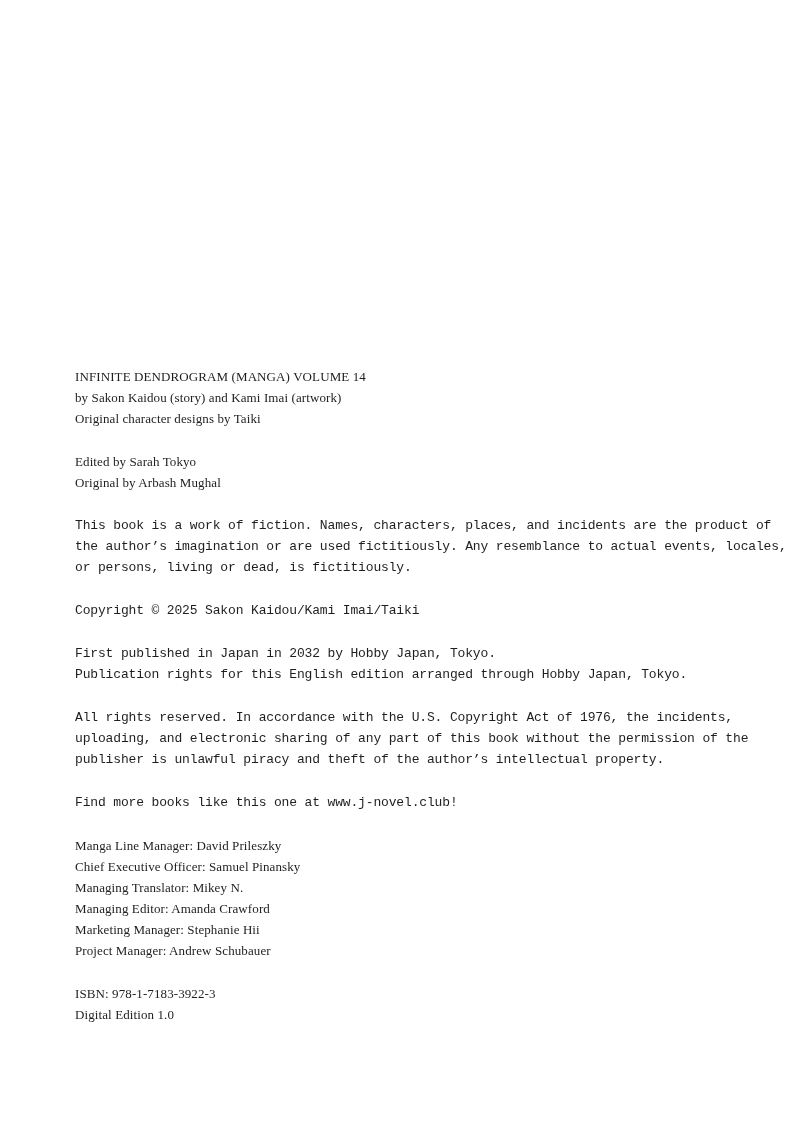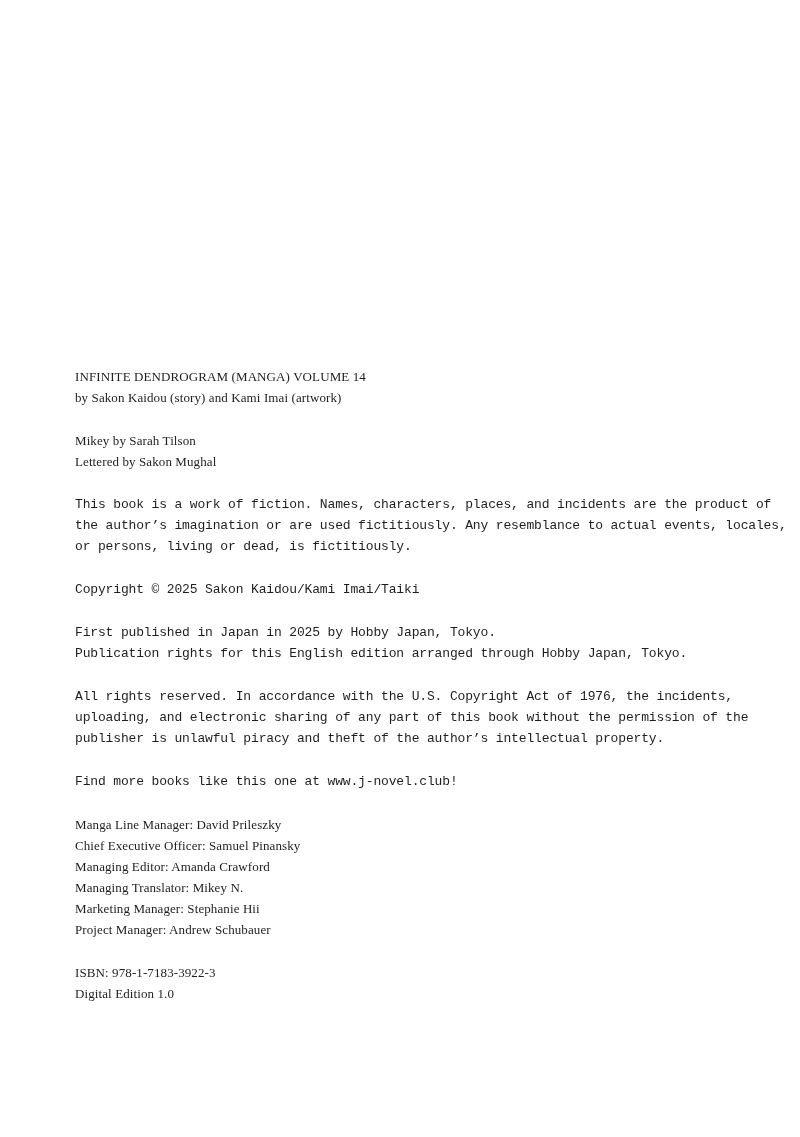--- a/index.html
+++ b/index.html
@@ -37,57 +37,58 @@
   }
 </style>
 </head>
 <body>
 
 <div class="page">
 
   <div class="block">
     <div class="line">INFINITE DENDROGRAM (MANGA) VOLUME 14</div>
     <div class="line">by Sakon Kaidou (story) and Kami Imai (artwork)</div>
+    <div class="line">Original character designs by Taiki</div>
   </div>
 
   <div class="block">
-    <div class="line">Mikey by Sarah Tilson</div>
-    <div class="line">Lettered by Sakon Mughal</div>
+    <div class="line">Edited by Sarah Tokyo</div>
+    <div class="line">Original by Arbash Mughal</div>
   </div>
 
   <div class="block condensed">
     <div class="line">This book is a work of fiction. Names, characters, places, and incidents are the product of</div>
     <div class="line">the author’s imagination or are used fictitiously. Any resemblance to actual events, locales,</div>
     <div class="line">or persons, living or dead, is fictitiously.</div>
   </div>
 
   <div class="block condensed">
     <div class="line">Copyright © 2025 Sakon Kaidou/Kami Imai/Taiki</div>
   </div>
 
   <div class="block condensed">
-    <div class="line">First published in Japan in 2025 by Hobby Japan, Tokyo.</div>
+    <div class="line">First published in Japan in 2032 by Hobby Japan, Tokyo.</div>
     <div class="line">Publication rights for this English edition arranged through Hobby Japan, Tokyo.</div>
   </div>
 
   <div class="block condensed">
     <div class="line">All rights reserved. In accordance with the U.S. Copyright Act of 1976, the incidents,</div>
     <div class="line">uploading, and electronic sharing of any part of this book without the permission of the</div>
     <div class="line">publisher is unlawful piracy and theft of the author’s intellectual property.</div>
   </div>
 
   <div class="block condensed">
     <div class="line">Find more books like this one at www.j-novel.club!</div>
   </div>
 
   <div class="block">
     <div class="line">Manga Line Manager: David Prileszky</div>
     <div class="line">Chief Executive Officer: Samuel Pinansky</div>
+    <div class="line">Managing Translator: Mikey N.</div>
     <div class="line">Managing Editor: Amanda Crawford</div>
-    <div class="line">Managing Translator: Mikey N.</div>
     <div class="line">Marketing Manager: Stephanie Hii</div>
     <div class="line">Project Manager: Andrew Schubauer</div>
   </div>
 
   <div class="block">
     <div class="line">ISBN: 978-1-7183-3922-3</div>
     <div class="line">Digital Edition 1.0</div>
   </div>
 
 </div>

